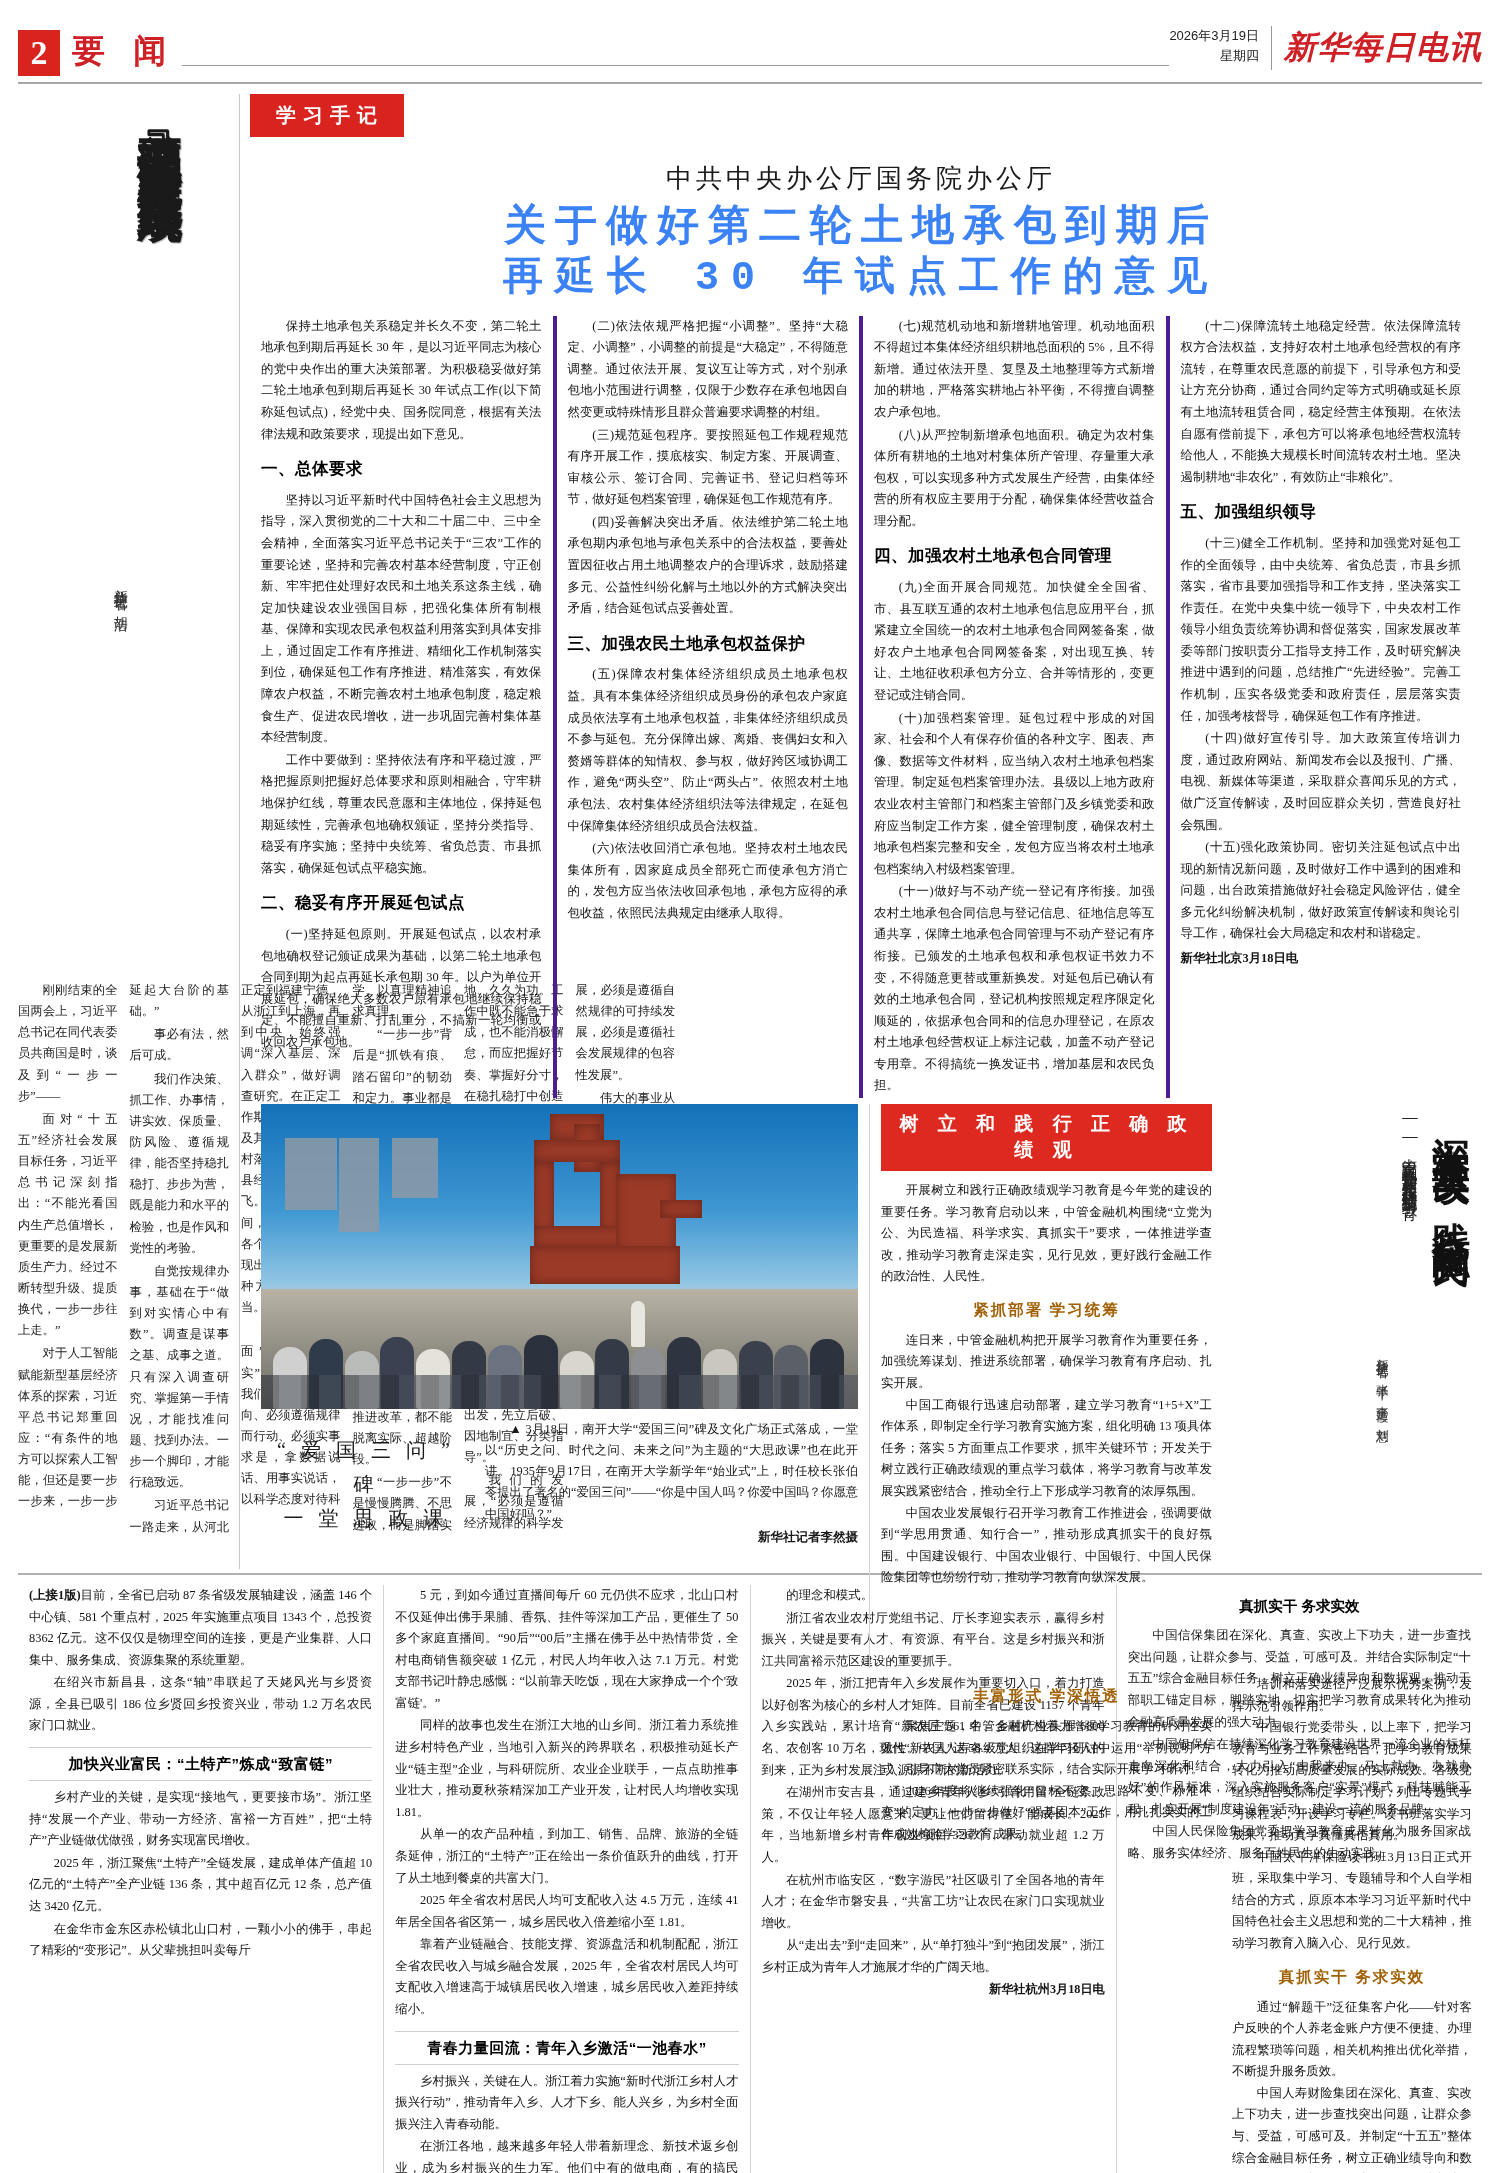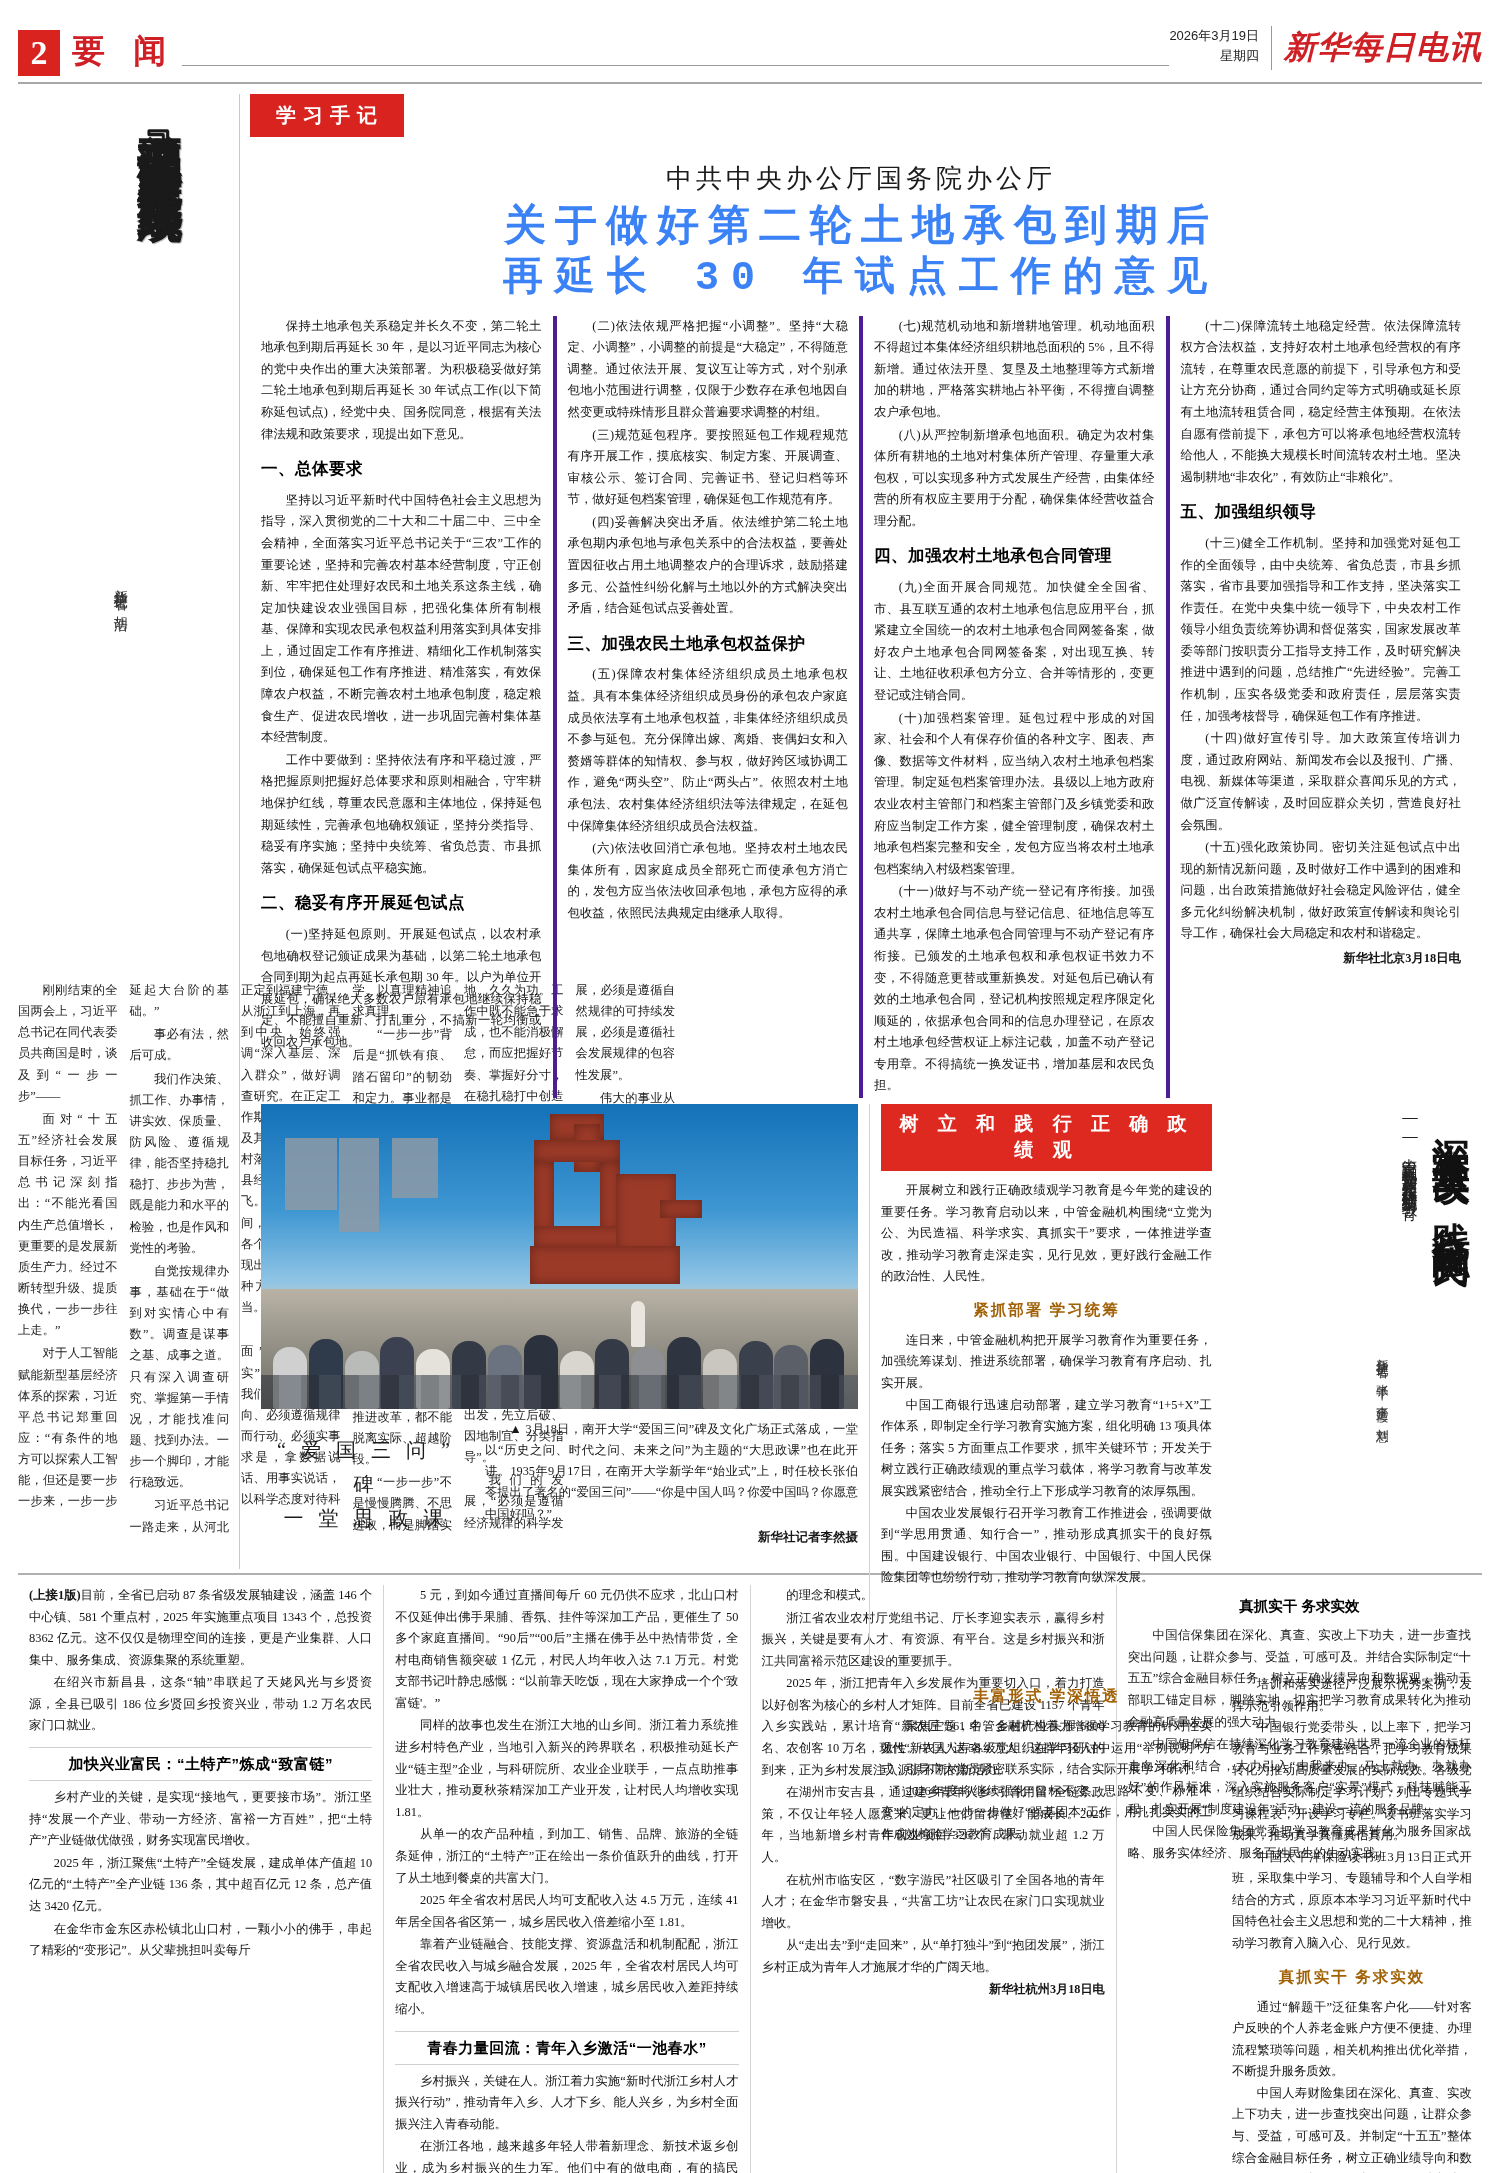--- a/index.html
+++ b/index.html
@@ -264,21 +264,21 @@
     font-size: 12.5px; letter-spacing: 2px; line-height: 1.7; color: #333;
     height: 200px; margin-right: 6px; margin-top: 240px;
   }
 
   .sub-h {
     font-family: "Liberation Sans", sans-serif;
     font-weight: bold; font-size: 15.5px;
     text-align: center; letter-spacing: 2px;
     margin: 9px 0 6px 0; color: #a16207;
   }
-  .end-credit { text-align: right; font-weight: bold; font-size: 12.4px; margin-top: 3px; }
+  .end-credit { text-align: left; font-weight: bold; font-size: 12.4px; margin-top: 3px; }
 
   
   .bottom-rule { margin: 4px 18px 0 18px; height: 2px; background: #b0b0b0; }
   .bottom-area {
     margin: 10px 18px 0 18px;
     display: flex;
     height: 600px;
   }
   .bcol {
     flex: 1;

